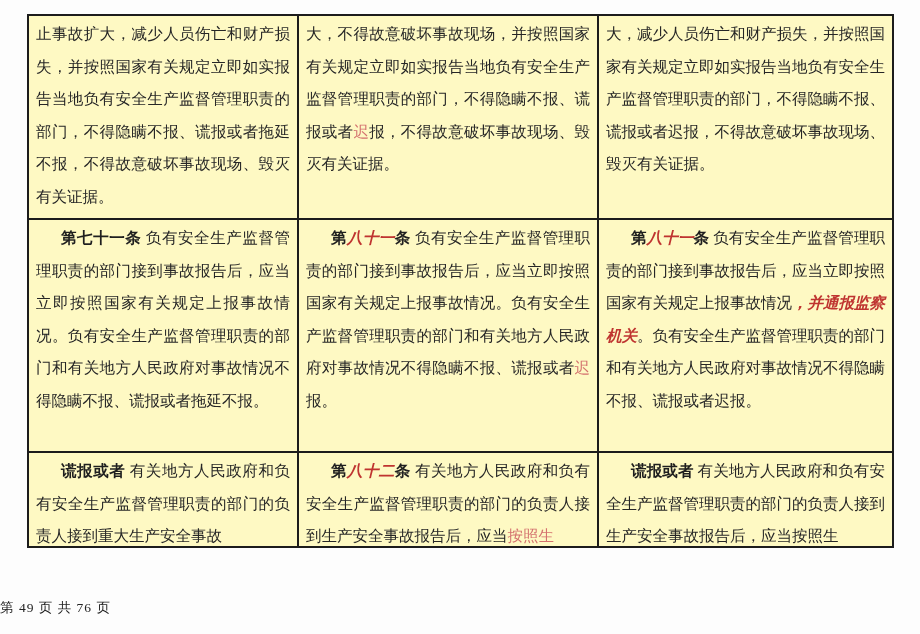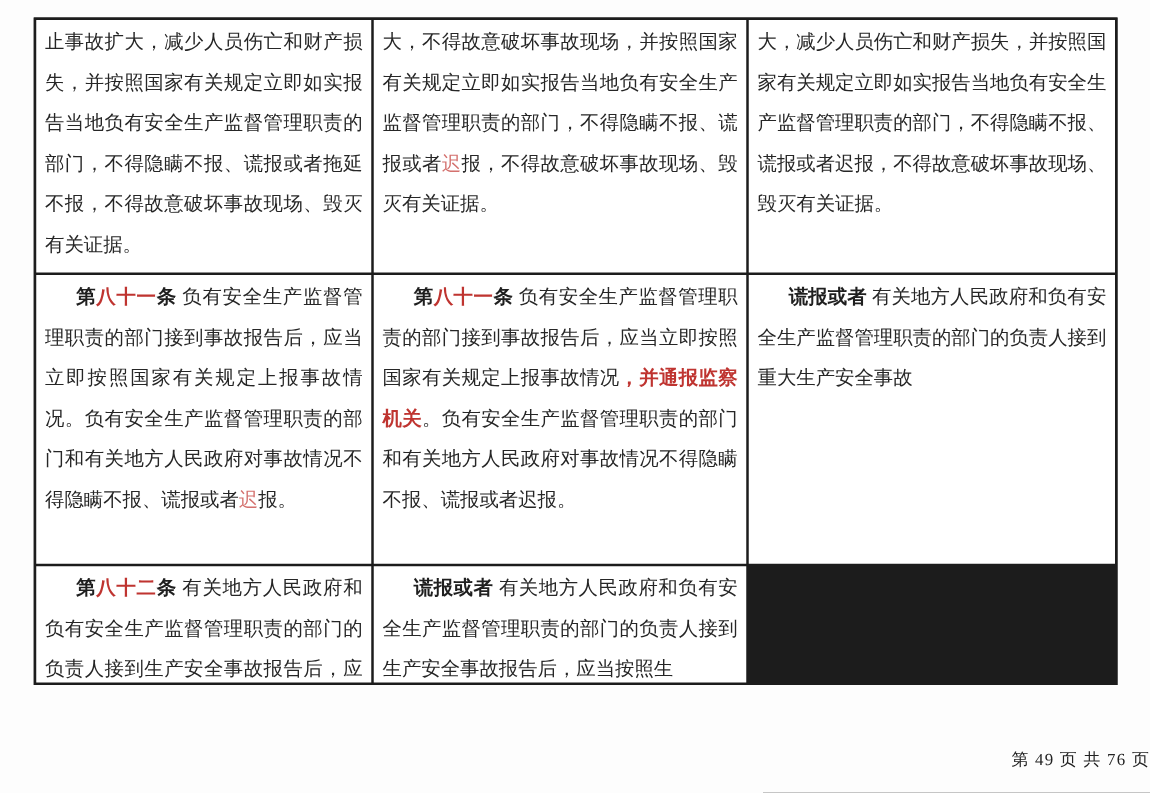--- a/index.html
+++ b/index.html
@@ -13,53 +13,54 @@
   .law-table{
     position:absolute;left:27px;top:14px;
     display:grid;
     grid-template-columns:268px 298px 293px;
     grid-template-rows:202px 231px 93px;
     gap:2px;
     background:#1c1c1c;
     border:2px solid #1c1c1c;
   }
   .cell{
-    background:#ffffff;
+    background:#fef9c3;
     padding:2px 7px;
     font-size:15.5px;
     line-height:32.5px;
     color:#262626;
     text-align:justify;
     word-break:break-all;
     overflow:hidden;
   }
   .cell.indent{ text-indent:25px; }
   .seg-n{ color:#262626; }
   .seg-b{ color:#1f1f1f; font-weight:bold; }
   .seg-r{ color:var(--red-light,#d4716e); }
-  .seg-br{ color:var(--red,#bf3430); font-weight:bold; }
+  .seg-br{ color:var(--red,#bf3430); font-weight:bold;font-style:italic; }
   .footer{
     position:absolute;
     left:0; top:599px; width:100%;
-    text-align:right;
+    text-align:left;
     font-size:13.5px;
     color:#222;
     letter-spacing:1px;
   }
 </style>
 </head>
 <body>
 
 <div class="page">
 
   <div class="law-table">
     <div class="cell"><span class="seg-n">止事故扩大，减少人员伤亡和财产损失，并按照国家有关规定立即如实报告当地负有安全生产监督管理职责的部门，不得隐瞒不报、谎报或者拖延不报，不得故意破坏事故现场、毁灭有关证据。</span></div>
     <div class="cell"><span class="seg-n">大，不得故意破坏事故现场，并按照国家有关规定立即如实报告当地负有安全生产监督管理职责的部门，不得隐瞒不报、谎报或者</span><span class="seg-r">迟</span><span class="seg-n">报，不得故意破坏事故现场、毁灭有关证据。</span></div>
     <div class="cell"><span class="seg-n">大，减少人员伤亡和财产损失，并按照国家有关规定立即如实报告当地负有安全生产监督管理职责的部门，不得隐瞒不报、谎报或者迟报，不得故意破坏事故现场、毁灭有关证据。</span></div>
 
+    <div class="cell indent"><span class="seg-b">第七十一条</span><span class="seg-n"> 负有安全生产监督管理职责的部门接到事故报告后，应当立即按照国家有关规定上报事故情况。负有安全生产监督管理职责的部门和有关地方人民政府对事故情况不得隐瞒不报、谎报或者拖延不报。</span></div>
     <div class="cell indent"><span class="seg-b">第</span><span class="seg-br">八十一</span><span class="seg-b">条</span><span class="seg-n"> 负有安全生产监督管理职责的部门接到事故报告后，应当立即按照国家有关规定上报事故情况。负有安全生产监督管理职责的部门和有关地方人民政府对事故情况不得隐瞒不报、谎报或者</span><span class="seg-r">迟</span><span class="seg-n">报。</span></div>
     <div class="cell indent"><span class="seg-b">第</span><span class="seg-br">八十一</span><span class="seg-b">条</span><span class="seg-n"> 负有安全生产监督管理职责的部门接到事故报告后，应当立即按照国家有关规定上报事故情况</span><span class="seg-br">，并通报监察机关</span><span class="seg-n">。负有安全生产监督管理职责的部门和有关地方人民政府对事故情况不得隐瞒不报、谎报或者迟报。</span></div>
 
     <div class="cell indent"><span class="seg-b">谎报或者</span><span class="seg-n"> 有关地方人民政府和负有安全生产监督管理职责的部门的负责人接到重大生产安全事故</span></div>
     <div class="cell indent"><span class="seg-b">第</span><span class="seg-br">八十二</span><span class="seg-b">条</span><span class="seg-n"> 有关地方人民政府和负有安全生产监督管理职责的部门的负责人接到生产安全事故报告后，应当</span><span class="seg-r">按照生</span></div>
     <div class="cell indent"><span class="seg-b">谎报或者</span><span class="seg-n"> 有关地方人民政府和负有安全生产监督管理职责的部门的负责人接到生产安全事故报告后，应当按照生</span></div>
   </div>
 
   <div class="footer">第 49 页 共 76 页</div>
 

